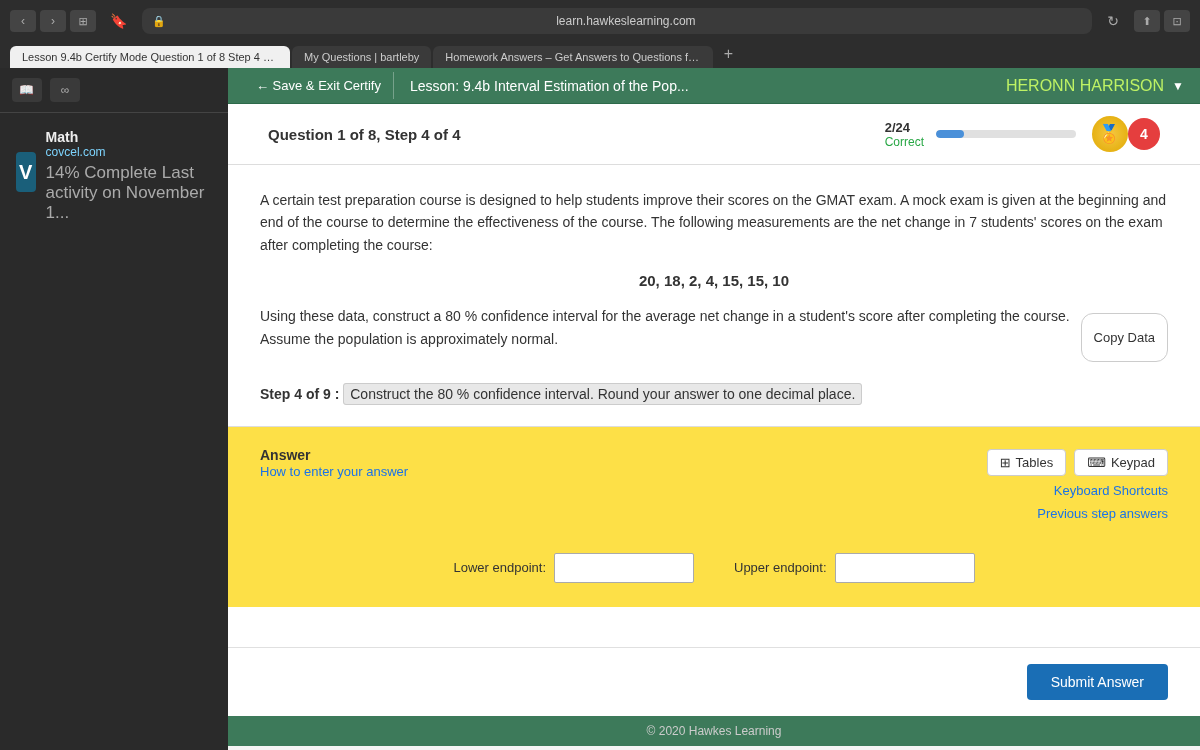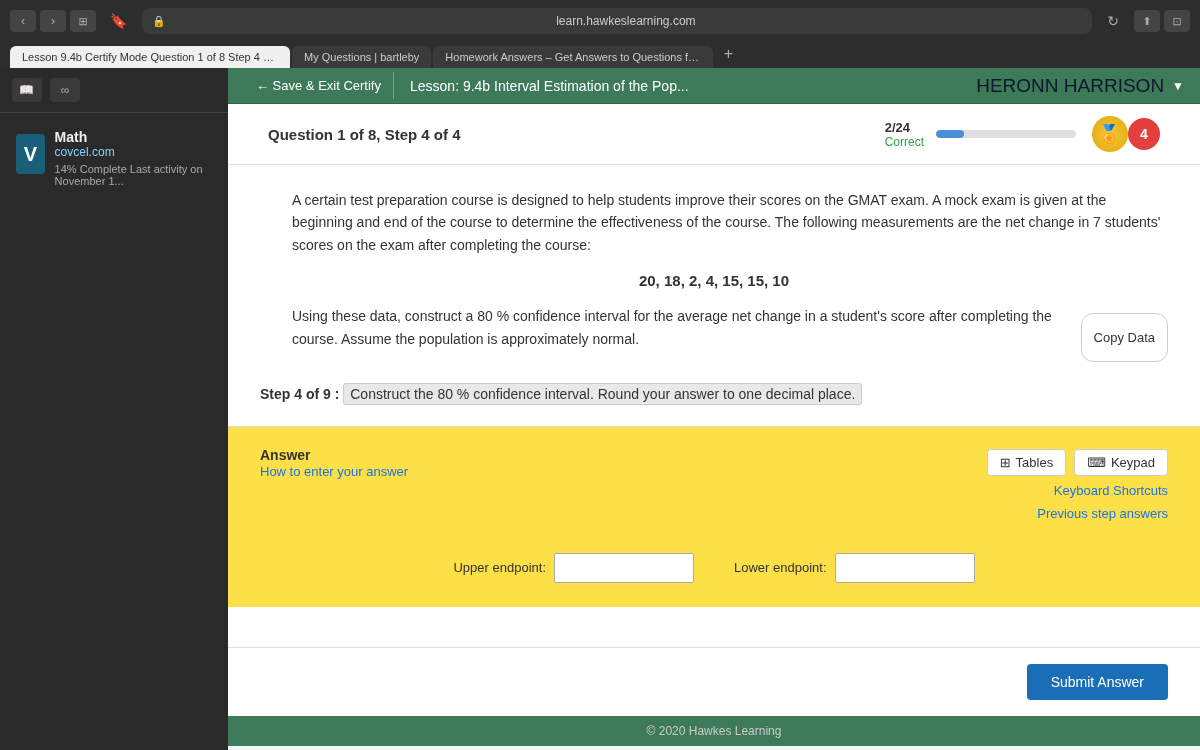--- a/index.html
+++ b/index.html
@@ -25,44 +25,44 @@
     .app-container { display: flex; height: calc(750px - 66px); }
 
     
     .sidebar { width: 228px; background: #2a2a2a; color: #ccc; flex-shrink: 0; display: flex; flex-direction: column; }
     .sidebar-toolbar { display: flex; align-items: center; gap: 8px; padding: 10px 12px; border-bottom: 1px solid #444; }
     .sidebar-icon-btn { width: 30px; height: 24px; background: #3a3a3a; border: none; border-radius: 4px; color: #aaa; cursor: pointer; font-size: 12px; display: flex; align-items: center; justify-content: center; }
     .sidebar-content { padding: 16px; }
     .sidebar-app-logo { width: 40px; height: 40px; background: #1a5f7a; border-radius: 4px; display: flex; align-items: center; justify-content: center; color: white; font-weight: bold; font-size: 20px; margin-bottom: 8px; }
     .sidebar-app-name { font-weight: bold; color: #eee; font-size: 14px; }
     .sidebar-app-domain { color: #7dd3fc; font-size: 12px; }
-    .sidebar-app-status { color: #aaa; font-size: 11px; margin-top: 4px; }
+    .sidebar-app-status { color: #aaa; font-size: 17px; margin-top: 4px; }
 
     
     .top-nav { background: #3d7a5a; display: flex; align-items: center; padding: 0 16px; height: 36px; color: white; border-bottom: 1px solid #2d6a4a; }
     .back-save-btn { background: none; border: none; color: white; cursor: pointer; font-size: 13px; display: flex; align-items: center; gap: 6px; padding: 6px 12px; border-right: 1px solid rgba(255,255,255,0.3); margin-right: 16px; }
     .lesson-title { color: white; font-size: 14px; flex: 1; }
     .user-section { display: flex; align-items: center; gap: 8px; }
-    .user-name { color: #0f172a; font-size: 19px; font-weight: 500; }
+    .user-name { color: #bef264; font-size: 16px; font-weight: 500; }
     .user-dropdown { background: none; border: none; color: white; cursor: pointer; font-size: 12px; }
 
     
     .main-content { flex: 1; background: #f5f5f5; overflow-y: auto; }
 
     .question-header { background: white; border-bottom: 1px solid #ddd; padding: 12px 40px; display: flex; align-items: center; }
     .question-title { font-size: 15px; font-weight: 600; color: #333; flex: 1; }
     .question-progress { display: flex; align-items: center; gap: 12px; margin-right: 16px; }
     .progress-bar-container { width: 140px; height: 8px; background: #e0e0e0; border-radius: 4px; overflow: hidden; }
     .progress-bar-fill { height: 100%; background: #4a90d9; border-radius: 4px; }
     .medal-icon { width: 36px; height: 36px; background: radial-gradient(circle, #f5c842, #e0a800); border-radius: 50%; display: flex; align-items: center; justify-content: center; font-size: 18px; }
     .heart-icon { width: 32px; height: 32px; background: #e53e3e; border-radius: 50%; display: flex; align-items: center; justify-content: center; color: white; font-size: 14px; font-weight: bold; }
 
     
     .question-body { background: white; margin: 0; padding: 24px 32px; border-bottom: 1px solid #ddd; }
-    .question-text { font-size: 14px; color: #333; line-height: 1.6; margin-bottom: 16px; margin-left: 32px; }
+    .question-text { font-size: 14px; color: #333; line-height: 1.6; margin-bottom: 16px; }
     .data-values { text-align: center; font-size: 15px; color: #333; margin: 16px 0; font-weight: 700; }
     .copy-data-btn { float: right; background: #fff; border: 1px solid #ccc; border-radius: 12px; padding: 16px 12px; font-size: 13px; color: #333; cursor: pointer; margin-top: 8px; }
     .step-label { font-size: 14px; color: #333; margin-top: 20px; clear: both; }
     .step-label span { background: #e8e8e8; padding: 2px 6px; border-radius: 3px; }
 
     
     .answer-section { background: #fde047; padding: 20px 32px 24px; }
     .answer-header { display: flex; align-items: center; justify-content: space-between; margin-bottom: 4px; }
     .answer-label { font-size: 14px; font-weight: 600; color: #333; }
     .answer-tools { display: flex; gap: 8px; }
@@ -207,25 +207,25 @@
             </button>
           </div>
         </div>
         <div style="text-align:right;">
           <a class="keyboard-shortcuts-link" href="#">Keyboard Shortcuts</a>
           <a class="prev-step-link" href="#">Previous step answers</a>
         </div>
 
         <div class="answer-inputs">
           <div class="input-group">
+            <label class="input-label">Lower endpoint:</label>
+            <input class="answer-input" type="text" value="" style="">
+          </div>
+          <div class="input-group">
             <label class="input-label">Upper endpoint:</label>
-            <input class="answer-input" type="text" value="" style="">
-          </div>
-          <div class="input-group">
-            <label class="input-label">Lower endpoint:</label>
             <input class="answer-input" type="text" value="" style="">
           </div>
         </div>
       </div>
 
       <div style="height:40px; background:white;"></div>
 
       <div class="submit-section">
         <button class="submit-btn">
           <span>Submit Answer</span>

